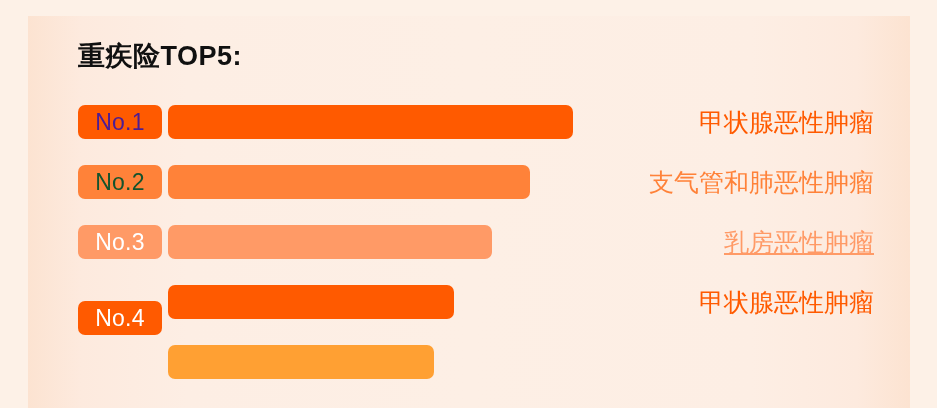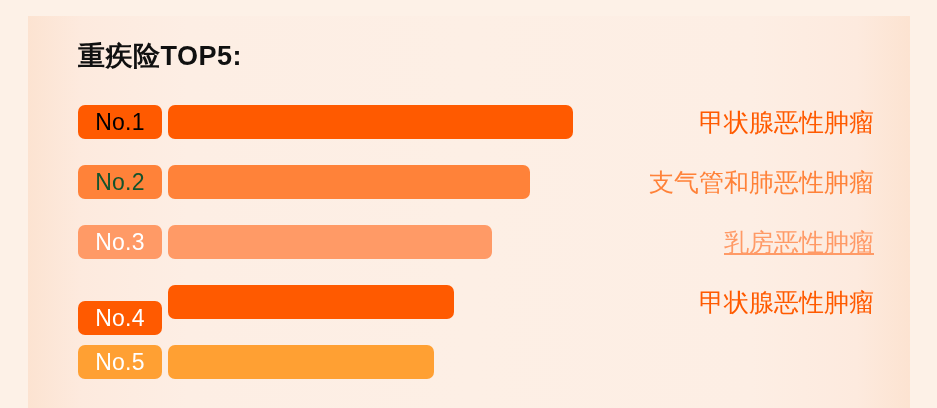--- a/index.html
+++ b/index.html
@@ -91,39 +91,38 @@
 </head>
 <body>
 
 <div id="page">
   <div id="card">
 
     <div id="title">重疾险TOP5:</div>
 
     <div id="rows-container">
         <div class="row" style="top: 89px;">
-          <div class="badge" style="background: rgb(255, 90, 0); color: #000000;">No.1</div>
+          <div class="badge" style="background: rgb(255, 90, 0); color: #4c1d95;">No.1</div>
           <div class="bar" style="width: 405px; background: rgb(255, 90, 0);"></div>
           <div class="rowlabel" style="color: rgb(255, 90, 0);">甲状腺恶性肿瘤</div>
         </div>
         <div class="row" style="top: 149px;">
           <div class="badge" style="background: rgb(255, 130, 57); color: #14532d;">No.2</div>
           <div class="bar" style="width: 362px; background: rgb(255, 130, 57);"></div>
           <div class="rowlabel" style="color: rgb(255, 130, 57);">支气管和肺恶性肿瘤</div>
         </div>
         <div class="row" style="top: 209px;">
           <div class="badge" style="background: rgb(255, 154, 102); color: rgb(255, 255, 255);">No.3</div>
           <div class="bar" style="width: 324px; background: rgb(255, 154, 102);"></div>
           <div class="rowlabel" style="color: rgb(255, 154, 102); text-decoration: underline;">乳房恶性肿瘤</div>
         </div>
         <div class="row" style="top: 269px;">
           <div class="badge" style="background: rgb(255, 90, 0); color: rgb(255, 255, 255); margin-top: 16px;">No.4</div>
           <div class="bar" style="width: 286px; background: rgb(255, 90, 0);"></div>
           <div class="rowlabel" style="color: rgb(255, 90, 0);">甲状腺恶性肿瘤</div>
         </div>
         <div class="row" style="top: 329px;">
-          <div class="badge" style="background: rgb(255, 160, 51); color: rgb(255, 255, 255);">No.5</div>
           <div class="bar" style="width: 266px; background: rgb(255, 160, 51);"></div>
         </div>
       </div>
 
   </div>
 </div>
 
 </body></html>

